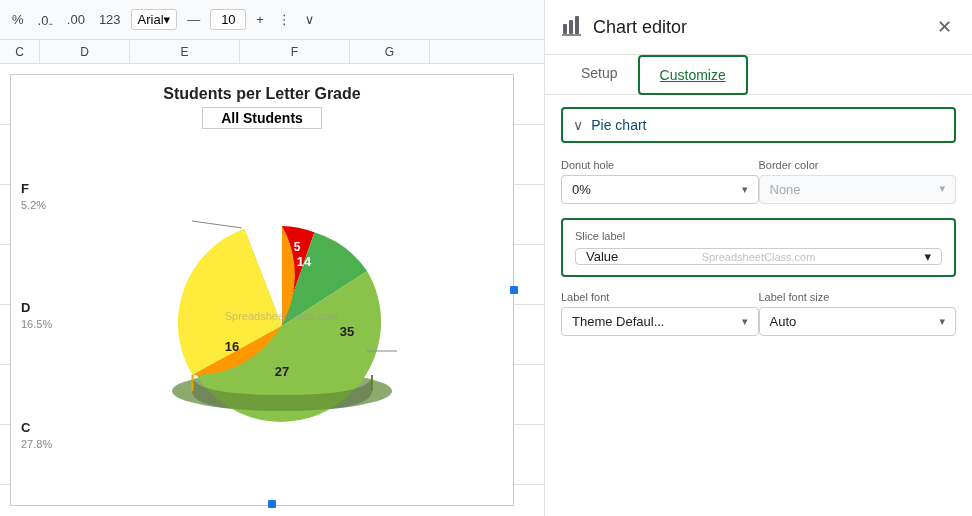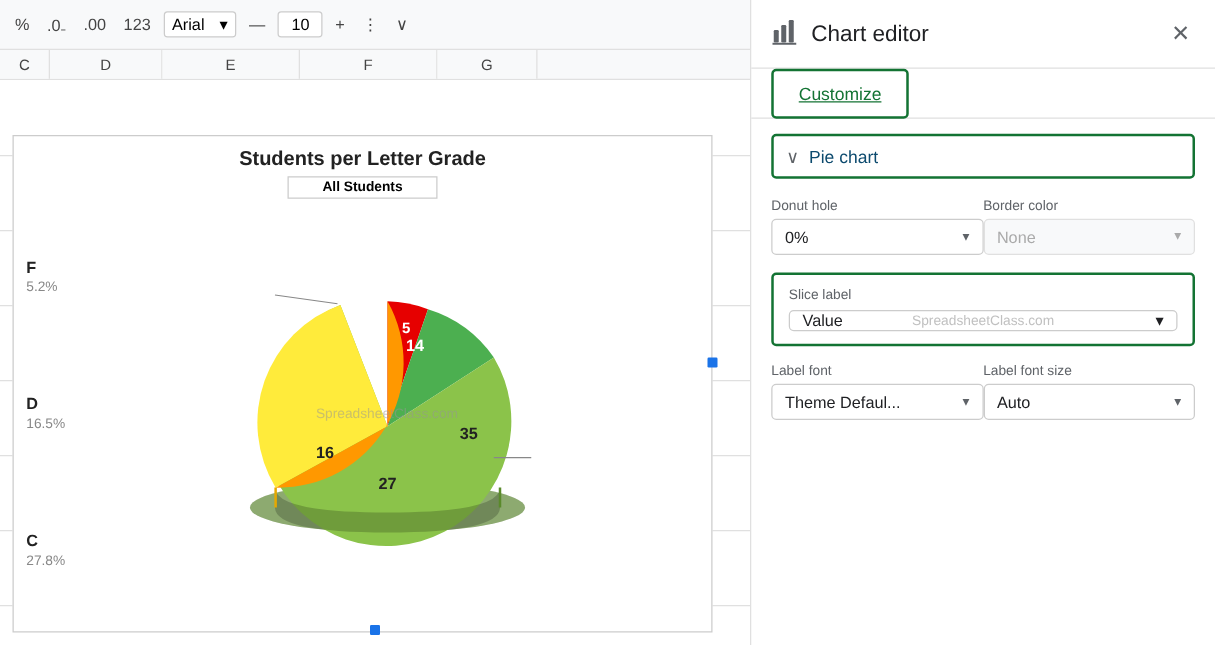--- a/index.html
+++ b/index.html
@@ -35,21 +35,21 @@
     .toolbar-item {
       font-size: 13px;
       color: #444;
       cursor: pointer;
       padding: 2px 4px;
       border-radius: 3px;
     }
     .font-select {
       display: flex;
       align-items: center;
-      gap: 12px;
+      gap: 0;
       cursor: pointer;
       padding: 2px 6px;
       border-radius: 3px;
       background: #fff;
       border: 1px solid #ccc;
     }
     .font-size-box {
       border: 1px solid #ccc;
       padding: 2px 10px;
       background: #fff;
@@ -87,34 +87,33 @@
       position: absolute;
       top: 10px;
       left: 10px;
       right: 30px;
       bottom: 10px;
       background: #fff;
       border: 1px solid #ccc;
       padding: 10px;
       display: flex;
       flex-direction: column;
-      margin-top: 34px;
     }
     .chart-title {
       text-align: center;
       font-size: 16px;
       font-weight: bold;
       color: #222;
       margin-bottom: 4px;
     }
     .chart-subtitle-box {
       border: 1px solid #ccc;
       text-align: center;
       font-weight: bold;
-      font-size: 11px;
+      font-size: 14px;
       padding: 2px 8px;
       margin: 0 auto 8px;
       width: fit-content;
       min-width: 120px;
     }
     .chart-body {
       flex: 1;
       display: flex;
       align-items: center;
       position: relative;
@@ -144,21 +143,21 @@
     .pie-wrapper {
       flex: 1;
       display: flex;
       align-items: center;
       justify-content: center;
       position: relative;
     }
 
     
     .chart-editor {
-      width: 372px;
+      width: 428px;
       background: #fff;
       border-left: 1px solid #e0e0e0;
       display: flex;
       flex-direction: column;
       height: 516px;
     }
     .editor-header {
       display: flex;
       align-items: center;
       padding: 12px 16px;
@@ -446,20 +445,21 @@
         <rect x="8" y="6" width="4" height="14" fill="#5f6368" rx="1"></rect>
         <rect x="14" y="2" width="4" height="18" fill="#5f6368" rx="1"></rect>
         <line x1="1" y1="21" x2="20" y2="21" stroke="#5f6368" stroke-width="1.5"></line>
       </svg>
     </span>
     <span class="editor-title">Chart editor</span>
     <span class="editor-close">✕</span>
   </div>
 
   <div class="editor-tabs">
+    <div class="tab">Setup</div>
     <div class="tab active">Customize</div>
   </div>
 
   <div class="editor-body">
 
     <div class="section-header">
       <span class="chevron-icon">∨</span>
       <span class="section-title">Pie chart</span>
     </div>
 

